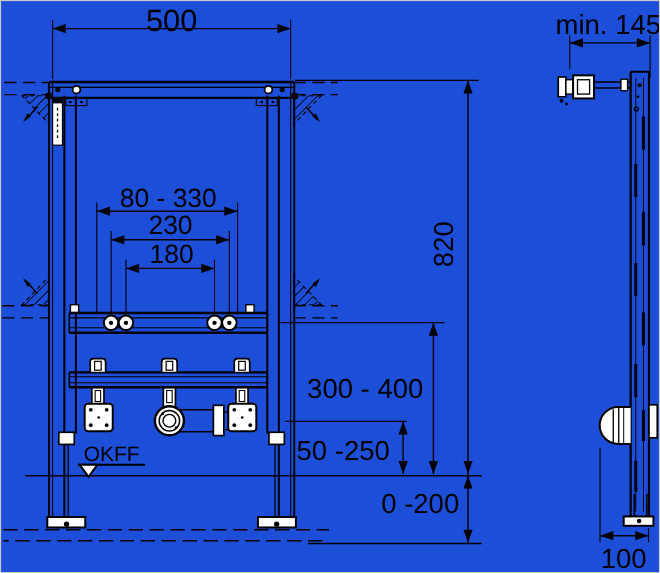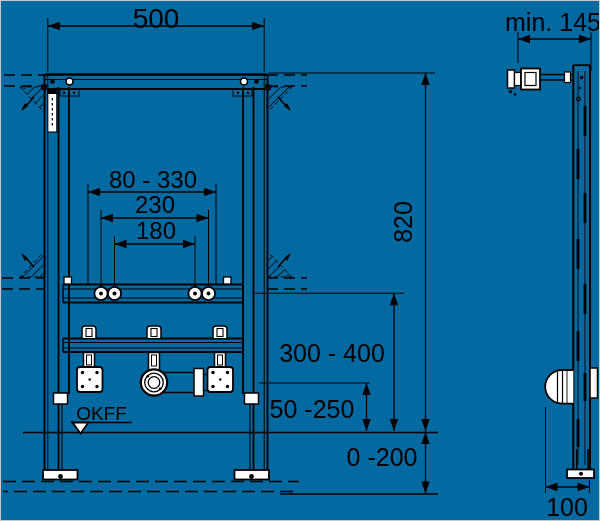--- a/index.html
+++ b/index.html
@@ -1,17 +1,17 @@
 <!DOCTYPE html>
 <html><head>
 <meta charset="utf-8">
 <style>
   html,body{margin:0;padding:0;background:#ffffff;}
   .canvas{
-    position:relative;width:600px;height:521px;background:#0369a1;
+    position:relative;width:600px;height:521px;background:#1d4ed8;
     border:1px solid #c9c9c9;box-sizing:border-box;overflow:hidden;
     font-family:"Liberation Sans", sans-serif;
   }
   svg{display:block;}
   .ln{stroke:#000;fill:none;}
   .fillw{fill:#fff;stroke:#000;}
   .blk{fill:#000;stroke:none;}
   text{fill:#000;font-family:"Liberation Sans", sans-serif;}
   .dim{font-size:25px;}
   .dim-s{font-size:24px;}

